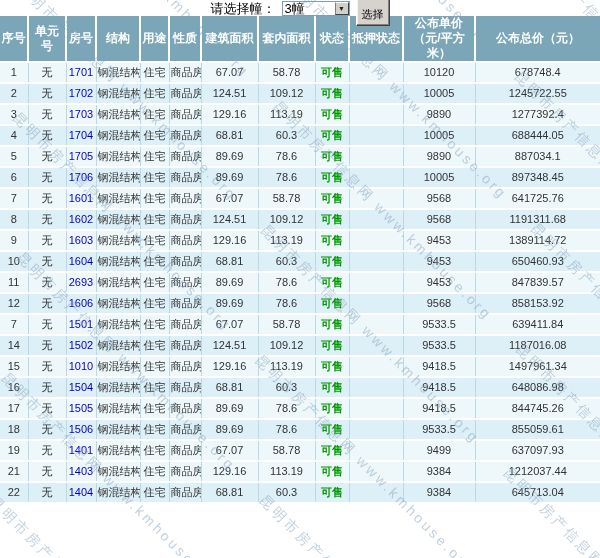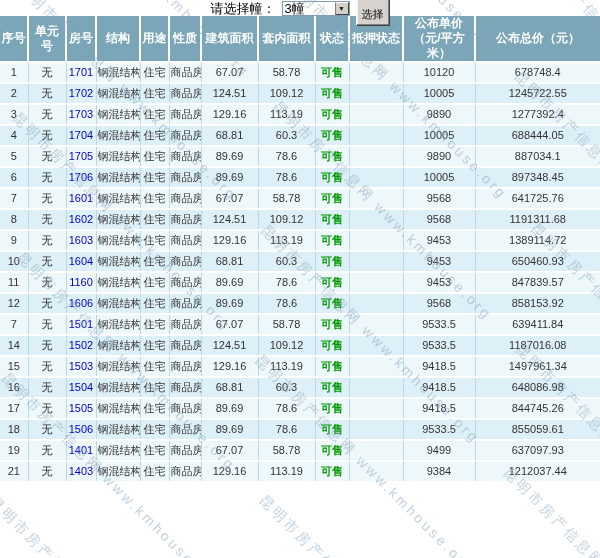--- a/index.html
+++ b/index.html
@@ -247,21 +247,21 @@
           <td class="c-built-area">68.81</td>
           <td class="c-inner-area">60.3</td>
           <td class="c-status">可售</td>
           <td class="c-mortgage"></td>
           <td class="c-unit-price">9453</td>
           <td class="c-total-price">650460.93</td>
         </tr>
         <tr class="odd">
           <td class="c-no">11</td>
           <td class="c-unit">无</td>
-          <td class="c-room">1160</td>
+          <td class="c-room">2693</td>
           <td class="c-structure">钢混结构</td>
           <td class="c-use">住宅</td>
           <td class="c-nature">商品房</td>
           <td class="c-built-area">89.69</td>
           <td class="c-inner-area">78.6</td>
           <td class="c-status">可售</td>
           <td class="c-mortgage"></td>
           <td class="c-unit-price">9453</td>
           <td class="c-total-price">847839.57</td>
         </tr>
@@ -303,21 +303,21 @@
           <td class="c-built-area">124.51</td>
           <td class="c-inner-area">109.12</td>
           <td class="c-status">可售</td>
           <td class="c-mortgage"></td>
           <td class="c-unit-price">9533.5</td>
           <td class="c-total-price">1187016.08</td>
         </tr>
         <tr class="odd">
           <td class="c-no">15</td>
           <td class="c-unit">无</td>
-          <td class="c-room">1503</td>
+          <td class="c-room">1010</td>
           <td class="c-structure">钢混结构</td>
           <td class="c-use">住宅</td>
           <td class="c-nature">商品房</td>
           <td class="c-built-area">129.16</td>
           <td class="c-inner-area">113.19</td>
           <td class="c-status">可售</td>
           <td class="c-mortgage"></td>
           <td class="c-unit-price">9418.5</td>
           <td class="c-total-price">1497961.34</td>
         </tr>
@@ -384,17 +384,31 @@
           <td class="c-structure">钢混结构</td>
           <td class="c-use">住宅</td>
           <td class="c-nature">商品房</td>
           <td class="c-built-area">129.16</td>
           <td class="c-inner-area">113.19</td>
           <td class="c-status">可售</td>
           <td class="c-mortgage"></td>
           <td class="c-unit-price">9384</td>
           <td class="c-total-price">1212037.44</td>
         </tr>
+        <tr class="even">
+          <td class="c-no">22</td>
+          <td class="c-unit">无</td>
+          <td class="c-room">1404</td>
+          <td class="c-structure">钢混结构</td>
+          <td class="c-use">住宅</td>
+          <td class="c-nature">商品房</td>
+          <td class="c-built-area">68.81</td>
+          <td class="c-inner-area">60.3</td>
+          <td class="c-status">可售</td>
+          <td class="c-mortgage"></td>
+          <td class="c-unit-price">9384</td>
+          <td class="c-total-price">645713.04</td>
+        </tr>
       </tbody>
   </table>
 
   <div class="watermark">昆明市房产信息网 www.kmhouse.org 　　昆明市房产信息网 www.kmhouse.org 　　昆明市房产信息网 www.kmhouse.org 　　昆明市房产信息网 www.kmhouse.org 　　昆明市房产信息网 www.kmhouse.org 　　昆明市房产信息网 www.kmhouse.org 　　昆明市房产信息网 www.kmhouse.org 　　昆明市房产信息网 www.kmhouse.org 　　昆明市房产信息网 www.kmhouse.org 　　昆明市房产信息网 www.kmhouse.org 　　昆明市房产信息网 www.kmhouse.org 　　昆明市房产信息网 www.kmhouse.org 　　昆明市房产信息网 www.kmhouse.org 　　昆明市房产信息网 www.kmhouse.org 　　昆明市房产信息网 www.kmhouse.org 　　昆明市房产信息网 www.kmhouse.org 　　昆明市房产信息网 www.kmhouse.org 　　昆明市房产信息网 www.kmhouse.org 　　昆明市房产信息网 www.kmhouse.org 　　昆明市房产信息网 www.kmhouse.org 　　昆明市房产信息网 www.kmhouse.org 　　昆明市房产信息网 www.kmhouse.org 　　昆明市房产信息网 www.kmhouse.org 　　昆明市房产信息网 www.kmhouse.org 　　昆明市房产信息网 www.kmhouse.org 　　昆明市房产信息网 www.kmhouse.org 　　昆明市房产信息网 www.kmhouse.org 　　昆明市房产信息网 www.kmhouse.org 　　昆明市房产信息网 www.kmhouse.org 　　昆明市房产信息网 www.kmhouse.org 　　昆明市房产信息网 www.kmhouse.org 　　昆明市房产信息网 www.kmhouse.org 　　昆明市房产信息网 www.kmhouse.org 　　昆明市房产信息网 www.kmhouse.org 　　昆明市房产信息网 www.kmhouse.org 　　昆明市房产信息网 www.kmhouse.org 　　昆明市房产信息网 www.kmhouse.org 　　昆明市房产信息网 www.kmhouse.org 　　昆明市房产信息网 www.kmhouse.org 　　昆明市房产信息网 www.kmhouse.org 　　昆明市房产信息网 www.kmhouse.org 　　昆明市房产信息网 www.kmhouse.org 　　昆明市房产信息网 www.kmhouse.org 　　昆明市房产信息网 www.kmhouse.org 　　昆明市房产信息网 www.kmhouse.org 　　昆明市房产信息网 www.kmhouse.org 　　昆明市房产信息网 www.kmhouse.org 　　昆明市房产信息网 www.kmhouse.org 　　昆明市房产信息网 www.kmhouse.org 　　昆明市房产信息网 www.kmhouse.org 　　昆明市房产信息网 www.kmhouse.org 　　昆明市房产信息网 www.kmhouse.org 　　昆明市房产信息网 www.kmhouse.org 　　昆明市房产信息网 www.kmhouse.org 　　昆明市房产信息网 www.kmhouse.org 　　昆明市房产信息网 www.kmhouse.org 　　昆明市房产信息网 www.kmhouse.org 　　昆明市房产信息网 www.kmhouse.org 　　昆明市房产信息网 www.kmhouse.org 　　昆明市房产信息网 www.kmhouse.org 　　</div>
 </div>
 
 </body></html>

